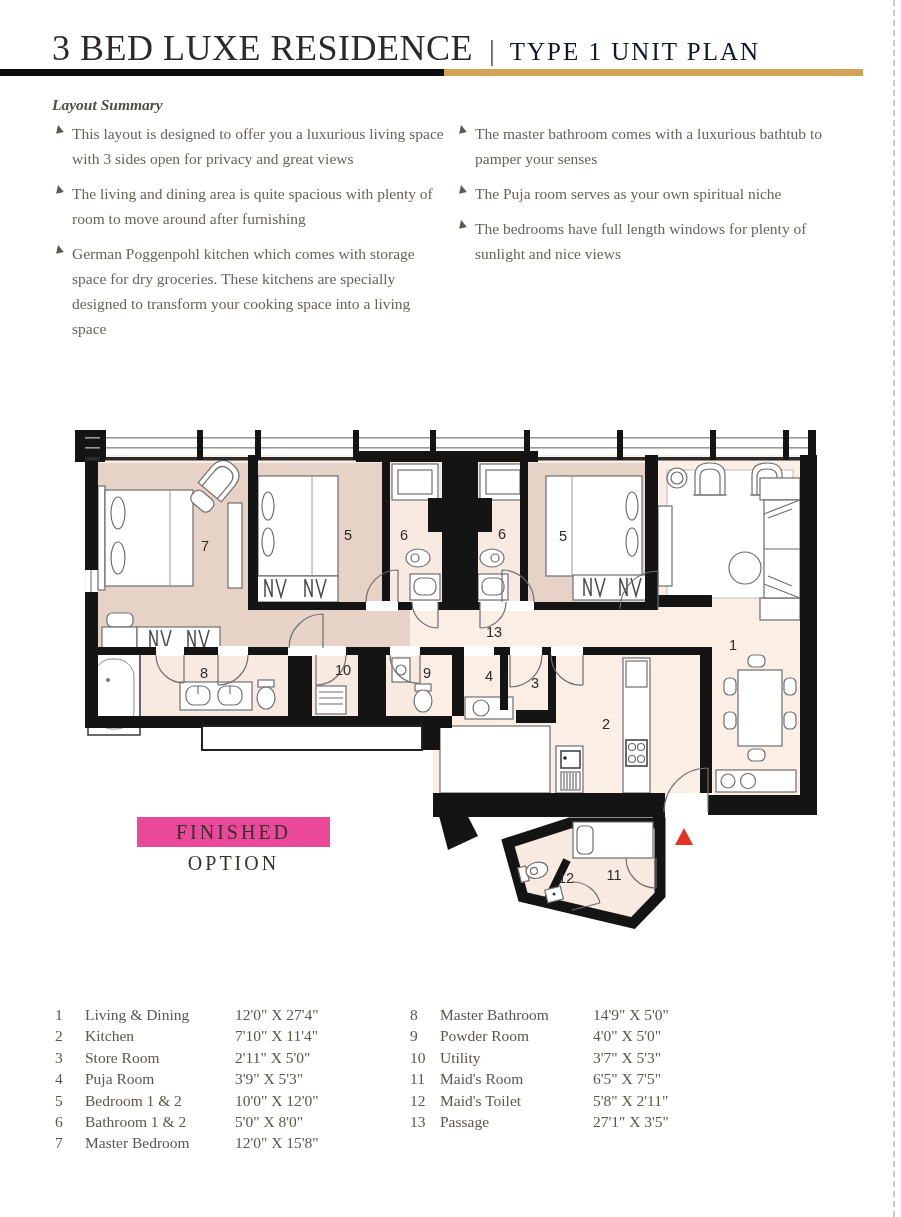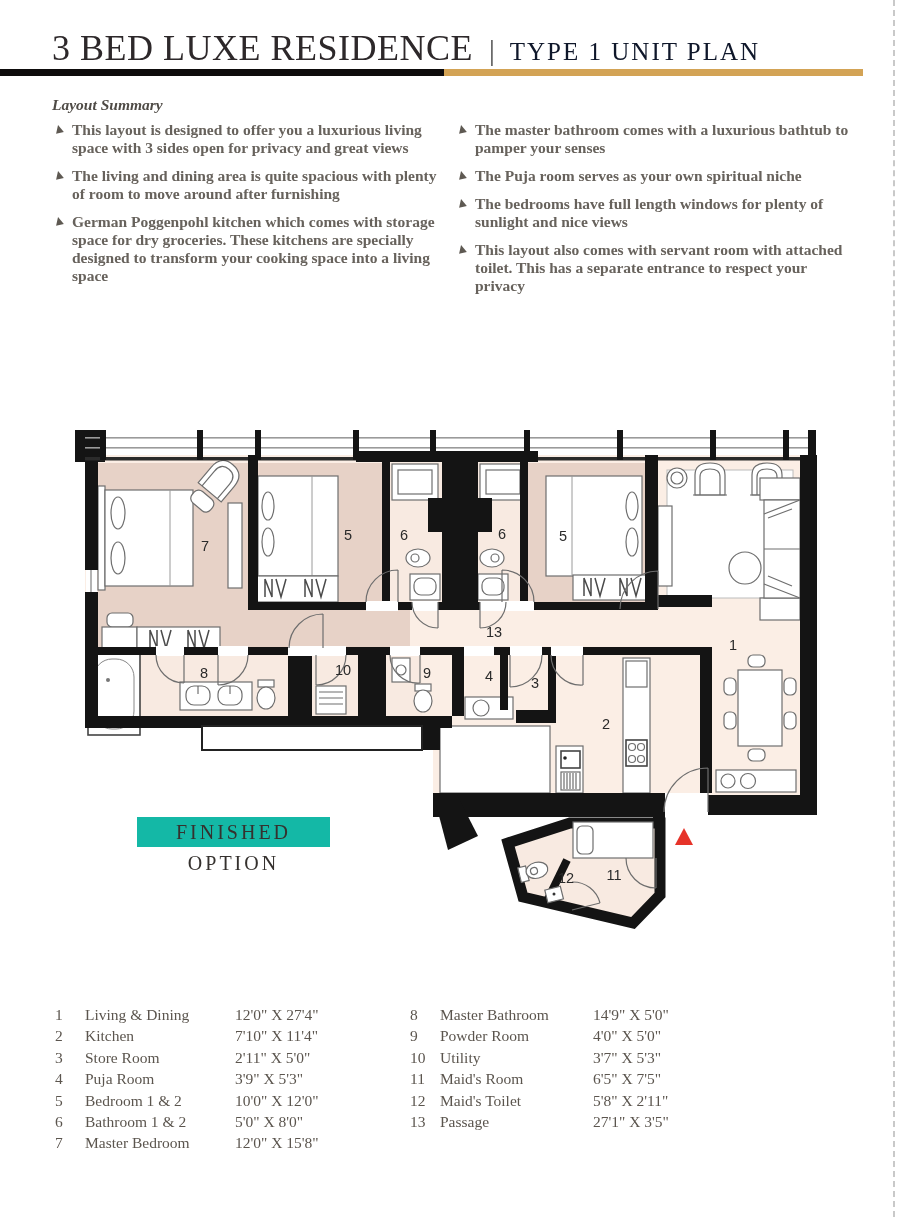--- a/index.html
+++ b/index.html
@@ -14,27 +14,27 @@
   .header .subtitle{font-size:25px;color:#0f172a;letter-spacing:2px;}
   .divider{position:absolute;left:0;top:69px;height:7px;width:863px;display:flex;}
   .divider .black{width:444px;height:100%;background:#0e0c0c;}
   .divider .gold{flex:1;height:100%;}
 
   
   .summary-heading{position:absolute;left:52px;top:96px;font-size:15.5px;font-weight:bold;color:#4e4a45;font-style:italic;}
   .bullets{position:absolute;top:121px;margin:0;padding:0;list-style:none;}
   .bullets.left{left:55px;width:392px;}
   .bullets.right{left:458px;width:402px;}
-  .bullets li{display:flex;gap:9px;margin-bottom:10px;font-size:15.5px;line-height:18px;color:#67625c;font-weight:bold;}
+  .bullets li{display:flex;gap:9px;margin-bottom:10px;font-size:15.5px;line-height:25px;color:#67625c;}
   .tri{flex:none;width:0;height:0;border-left:4.5px solid transparent;border-right:4.5px solid transparent;
        border-bottom:8px solid #5e5952;margin-top:4px;transform:rotate(-14deg);}
 
   
   .plan-svg{position:absolute;left:60px;top:418px;}
-  .finished-option{position:absolute;left:137px;top:817px;width:193px;height:30px;background:#14b8a6;
+  .finished-option{position:absolute;left:137px;top:817px;width:193px;height:30px;background:#ec4899;
        color:#35312e;font-size:20px;letter-spacing:3px;text-align:center;line-height:31px;}
 
   
   .legend{position:absolute;top:1004px;left:55px;width:800px;font-size:15.5px;color:#5b554e;}
   .legend-col{position:absolute;top:0;}
   .legend-col.left{left:0;width:320px;}
   .legend-col.right{left:355px;width:330px;}
   .legend-row{display:grid;line-height:21.4px;}
   .legend-col.left .legend-row{grid-template-columns:30px 150px 1fr;}
   .legend-col.right .legend-row{grid-template-columns:30px 153px 1fr;}
@@ -81,24 +81,20 @@
         <span class="tri"></span>
         <span>The master bathroom comes with a luxurious  bathtub to pamper your senses</span>
       </li>
     <li>
         <span class="tri"></span>
         <span>The Puja room serves as your own spiritual niche</span>
       </li>
     <li>
         <span class="tri"></span>
         <span>The bedrooms have full length windows for plenty of sunlight and nice views</span>
-      </li>
-    <li>
-        <span class="tri"></span>
-        <span>This layout also comes with servant room with attached toilet. This has a separate entrance to respect your privacy</span>
       </li>
   </ul>
 
   <svg class="plan-svg" width="780" height="540" viewBox="0 0 780 540">
 
     <g>
       <rect x="25" y="37" width="730" height="261" fill="#fbeee5"></rect>
       <rect x="373" y="298" width="382" height="79" fill="#fbeee5"></rect>
       <rect x="38" y="45" width="150" height="192" fill="#e7d2c7"></rect>
       <rect x="198" y="45" width="124" height="139" fill="#e7d2c7"></rect>

